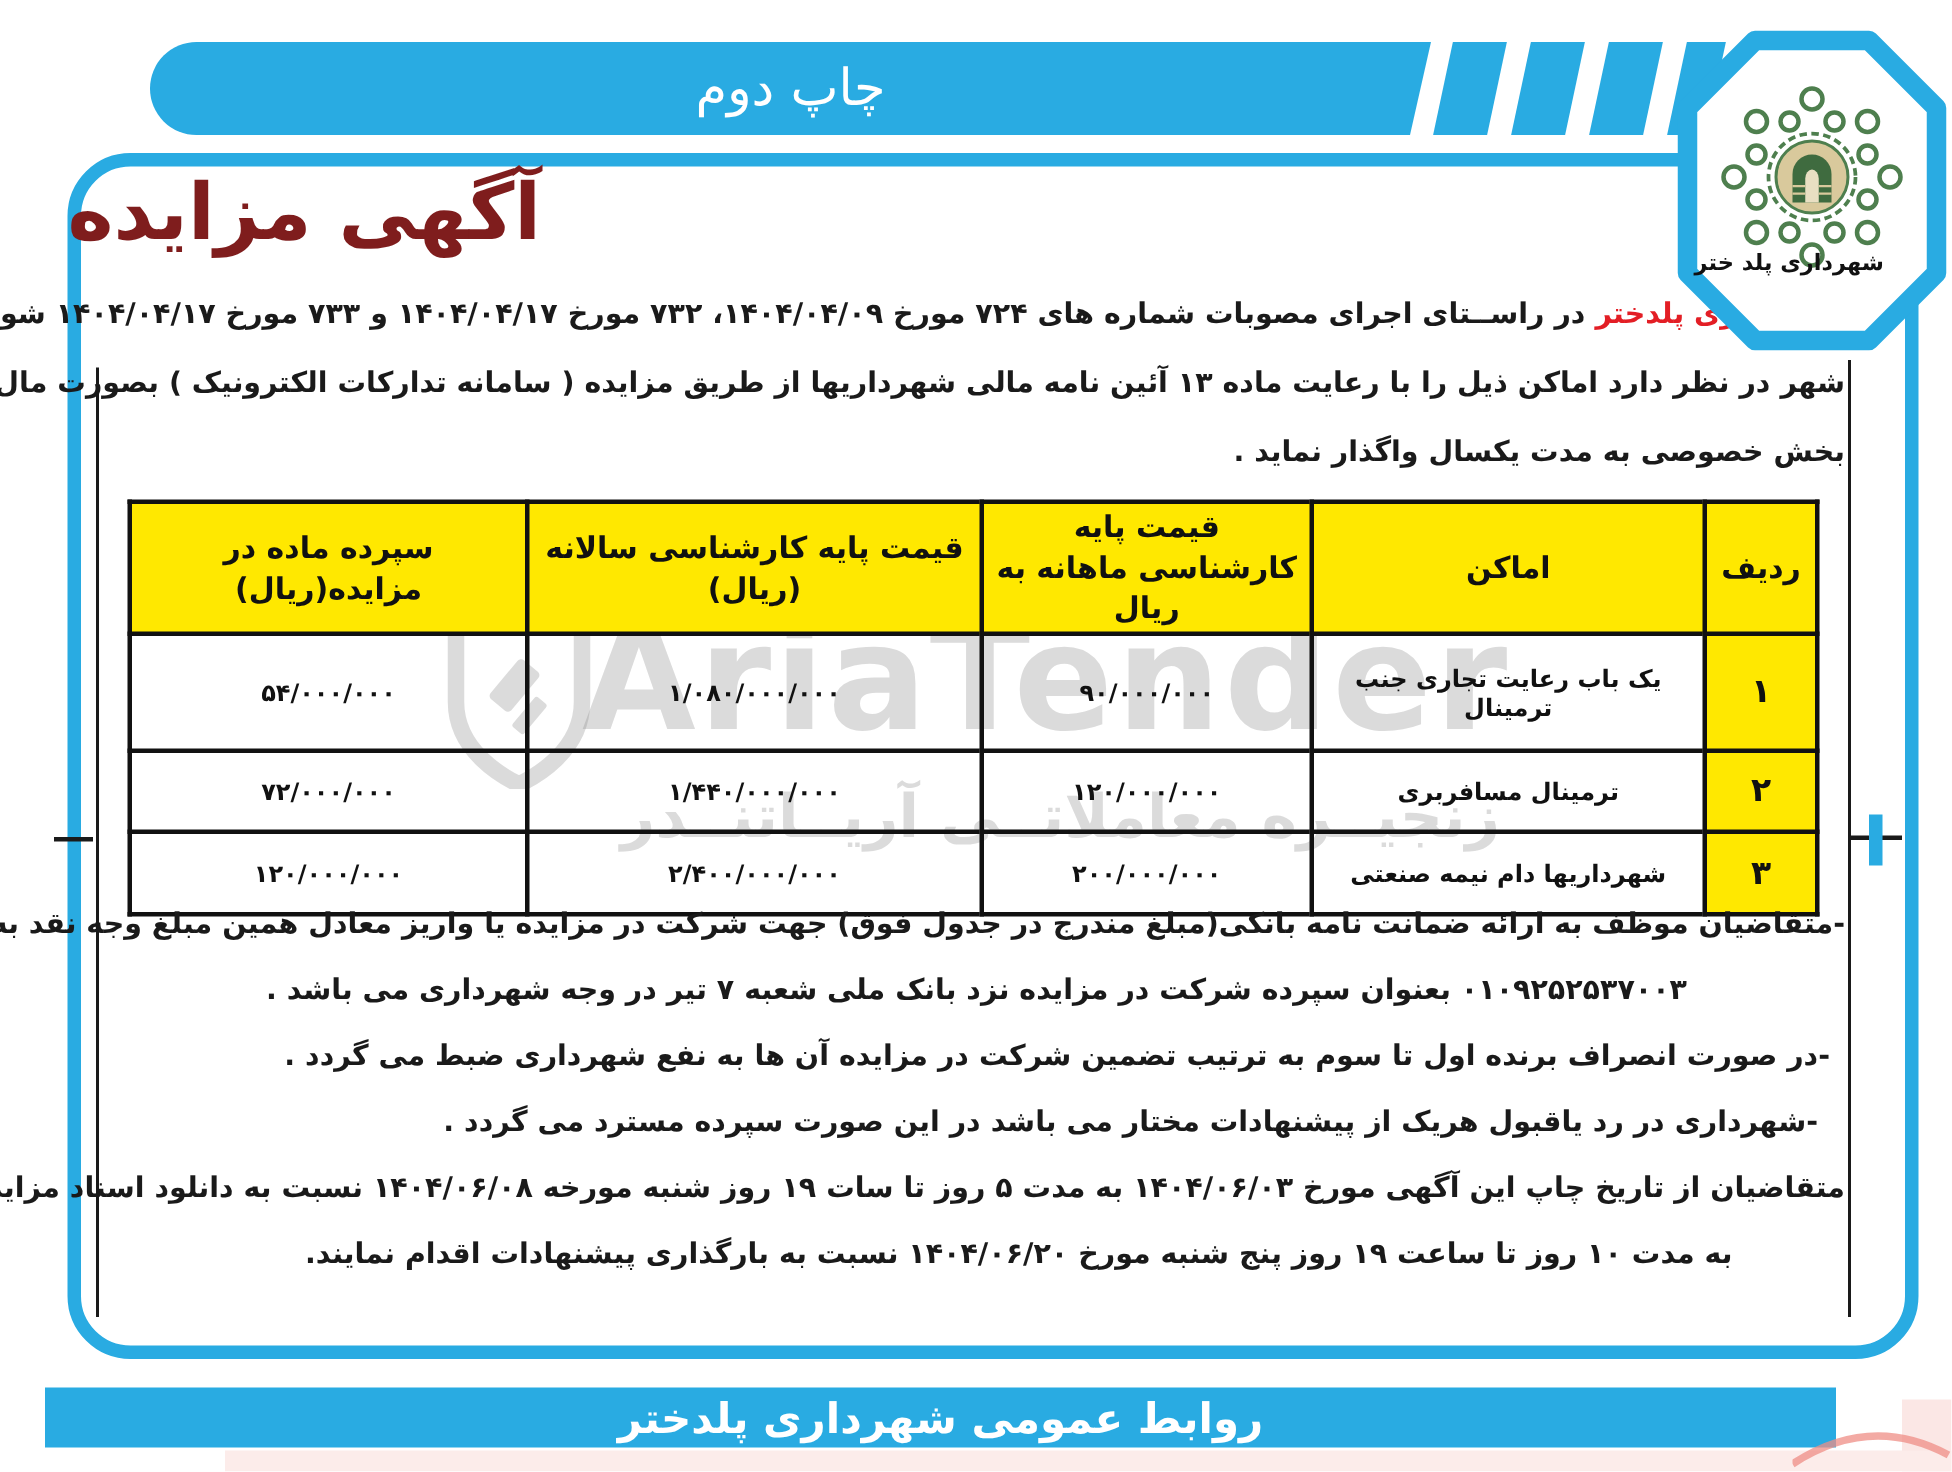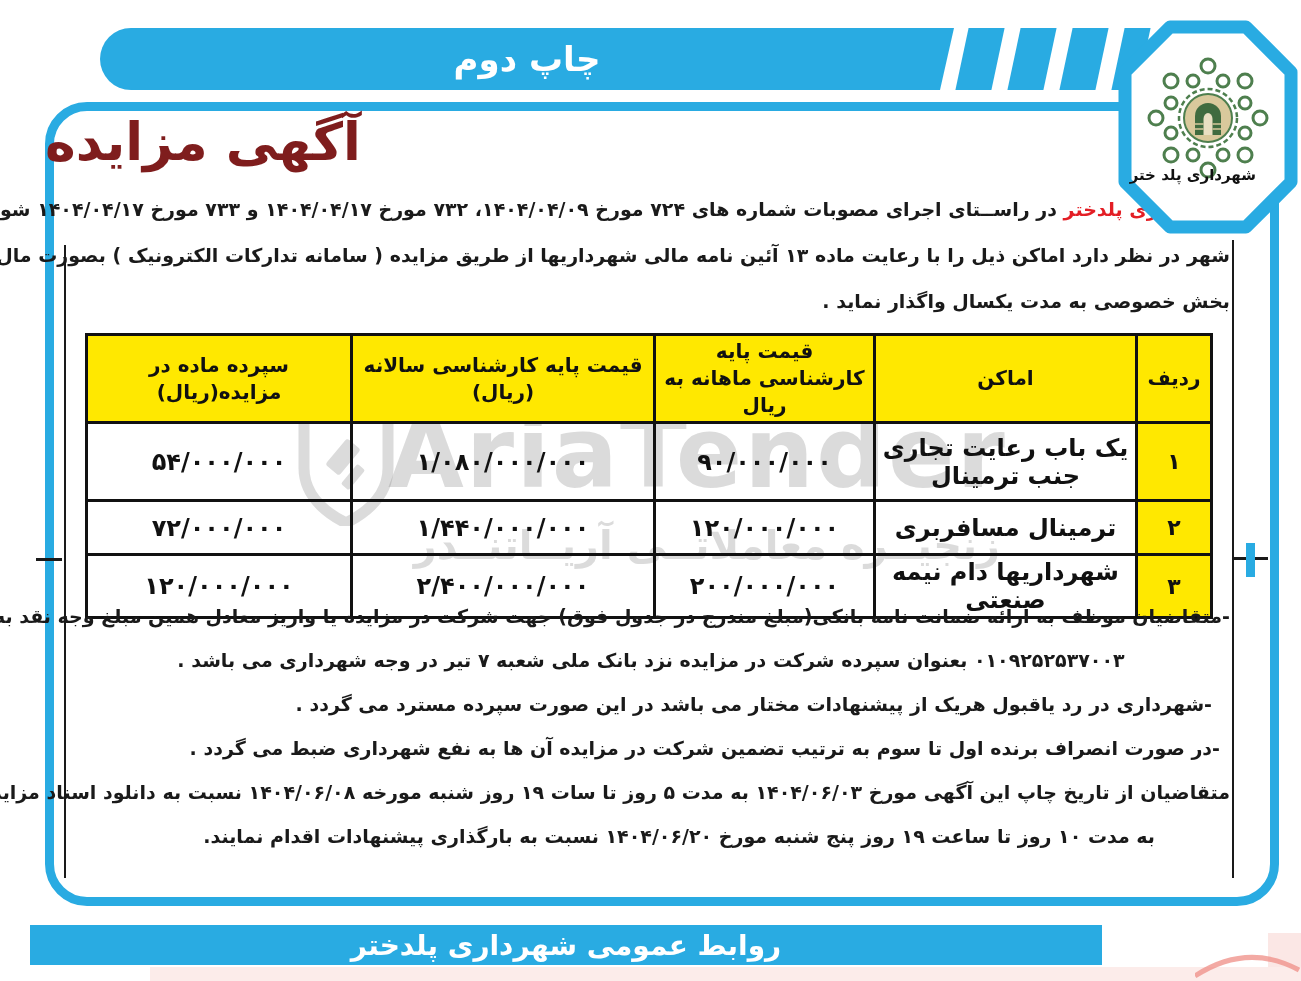--- a/index.html
+++ b/index.html
@@ -5,21 +5,21 @@
   html,body{margin:0;padding:0;background:#ffffff;}
   body{width:1301px;height:981px;position:relative;overflow:hidden;
        font-family:"DejaVu Sans",sans-serif;}
   .abs{position:absolute;}
 
   
   .banner-bar{left:100px;top:28px;width:854px;height:62px;background:#29abe2;
     border-radius:31px 0 0 31px;
     clip-path:polygon(0 0,100% 0,calc(100% - 14px) 100%,0 100%);
     display:flex;align-items:center;justify-content:center;z-index:2;}
-  .banner-text{color:#ffffff;font-size:34px;font-weight:700;}
+  .banner-text{color:#ffffff;font-size:34px;font-weight:400;}
   .slash{top:28px;height:62px;background:#29abe2;transform:skewX(-12deg);z-index:2;}
   .s1{left:962px;width:36px;} .s2{left:1014px;width:36px;}
   .s3{left:1066px;width:36px;} .s4{left:1118px;width:26px;}
 
   
   .content-box{left:45px;top:102px;width:1216px;height:786px;
     border:9px solid #29abe2;border-radius:42px;background:#ffffff;z-index:0;}
   .rule{background:#1a1a1a;width:2px;z-index:2;}
   .rule-left{left:64px;top:245px;height:633px;}
   .rule-right{left:1232px;top:240px;height:638px;}
@@ -45,39 +45,39 @@
   .t-ind6{padding-right:75px;text-align:right;}
   .t-ind7{padding-right:55px;text-align:right;}
 
   
   .tbl-wrap{left:85px;top:333px;width:1125px;z-index:2;}
   table{border-collapse:collapse;table-layout:fixed;width:1125px;direction:rtl;
     background:transparent;}
   th,td{border:3px solid #111;font-weight:700;color:#111;text-align:center;
     vertical-align:middle;padding:2px 6px;}
   th{background:#ffe800;font-size:20px;line-height:27px;}
-  td{font-size:24px;background:transparent;}
+  td{font-size:16px;background:transparent;}
   td.no-cell{background:#ffe800;font-size:22px;}
   tr.hdr{height:70px;} tr.r1{height:78px;} tr.r2{height:54px;} tr.r3{height:55px;}
 
   
   .wm{z-index:1;pointer-events:none;color:#8a8a8a;}
   .wm-latin{left:388px;top:396px;font-size:98px;font-weight:700;opacity:.30;
     letter-spacing:2px;}
   .wm-fa{left:300px;top:522px;width:700px;direction:rtl;font-size:40px;
     font-weight:700;opacity:.30;letter-spacing:6px;white-space:nowrap;}
   .wm-shield{left:296px;top:406px;opacity:.30;}
 
   
   .logo{left:1118px;top:20px;z-index:3;}
   .logo-caption{left:1096px;top:166px;width:160px;text-align:right;z-index:3;
     font-size:15px;font-weight:700;color:#111;direction:rtl;white-space:nowrap;}
 
   
-  .footer-banner{left:30px;top:925px;width:1072px;height:40px;background:#29abe2;
+  .footer-banner{left:30px;top:925px;width:1194px;height:40px;background:#29abe2;
     display:flex;align-items:center;justify-content:center;z-index:2;}
   .footer-text{color:#ffffff;font-size:28px;font-weight:700;direction:rtl;}
 
   
   .pink-right{left:1268px;top:933px;width:33px;height:48px;background:#fbe7e5;z-index:1;}
   .pink-bottom{left:150px;top:967px;width:1151px;height:14px;background:#fcecea;z-index:1;}
   .swoosh{left:1195px;top:950px;z-index:2;}
 </style>
 </head>
 <body>
@@ -151,22 +151,22 @@
       <td>۲/۴۰۰/۰۰۰/۰۰۰</td>
       <td>۱۲۰/۰۰۰/۰۰۰</td>
     </tr>
   </tbody>
     </table>
 </div>
 
 <div class="abs terms">
   <div class="line">-متقاضیان موظف به ارائه ضمانت نامه بانکی(مبلغ مندرج در جدول فوق) جهت شرکت در مزایده یا واریز معادل همین مبلغ وجه نقد به حساب سپرده شهرداری به شماره</div>
   <div class="line t-center">۰۱۰۹۲۵۲۵۳۷۰۰۳ بعنوان سپرده شرکت در مزایده نزد بانک ملی شعبه ۷ تیر در وجه شهرداری می باشد .</div>
+  <div class="line t-ind1">-در صورت انصراف برنده اول تا سوم به ترتیب تضمین شرکت در مزایده آن ها به نفع شهرداری ضبط می گردد .</div>
   <div class="line t-ind2">-شهرداری در رد یاقبول هریک از پیشنهادات مختار می باشد در این صورت سپرده مسترد می گردد .</div>
-  <div class="line t-ind1">-در صورت انصراف برنده اول تا سوم به ترتیب تضمین شرکت در مزایده آن ها به نفع شهرداری ضبط می گردد .</div>
   <div class="line">متقاضیان از تاریخ چاپ این آگهی مورخ ۱۴۰۴/۰۶/۰۳ به مدت ۵ روز تا سات ۱۹ روز شنبه مورخه ۱۴۰۴/۰۶/۰۸ نسبت به دانلود اسناد مزایده ها و از روز یکشنبه مورخ ۱۴۰۴/۰۶/۰۹</div>
   <div class="line t-ind6">به مدت ۱۰ روز تا ساعت ۱۹ روز پنج شنبه مورخ ۱۴۰۴/۰۶/۲۰ نسبت به بارگذاری پیشنهادات اقدام نمایند.</div>
 </div>
 
 <svg class="abs logo" width="180" height="214" viewBox="0 0 180 214">
   <polygon points="52,7 128,7 173,52 173,162 128,207 52,207 7,162 7,52" fill="#ffffff" stroke="#29abe2" stroke-width="13" stroke-linejoin="round"></polygon>
   <g transform="translate(90,98)">
     <g fill="none" stroke="#4e7f4e" stroke-width="3">
       <circle cx="0" cy="-52" r="7"></circle>
         <circle cx="37" cy="-37" r="7"></circle>

